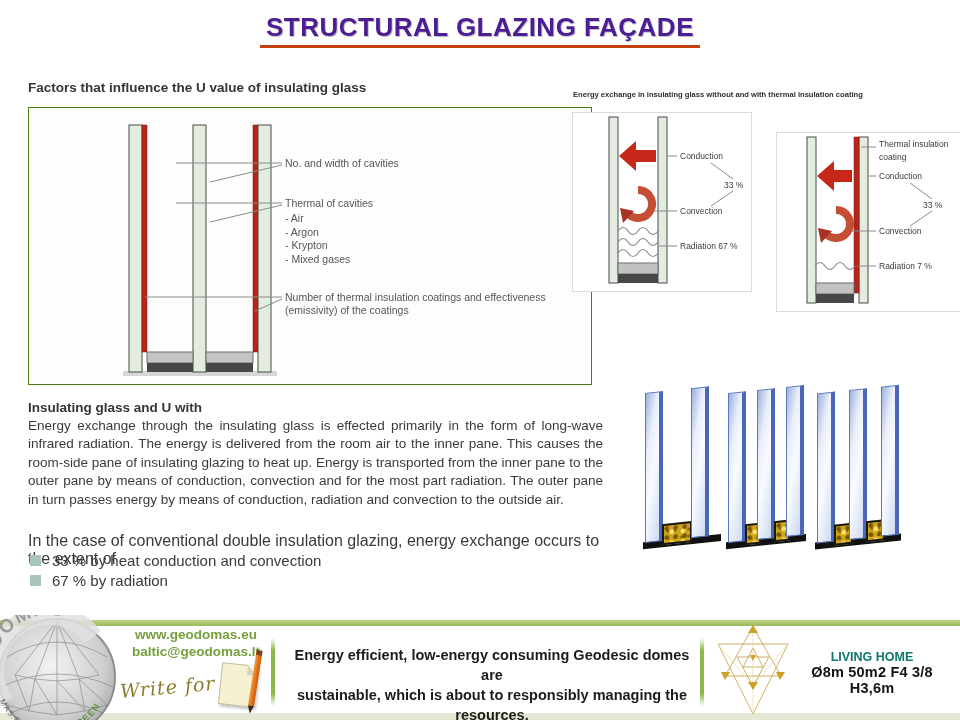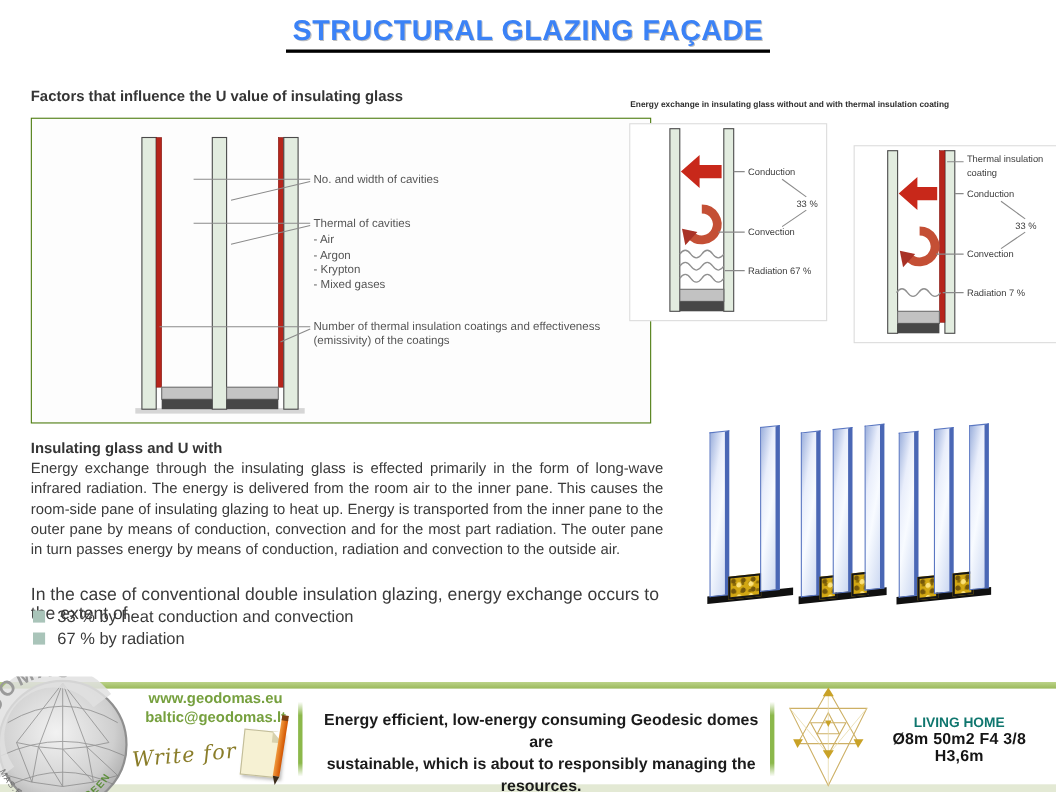--- a/index.html
+++ b/index.html
@@ -1,22 +1,22 @@
 <!DOCTYPE html>
 <html><head>
 <meta charset="utf-8">
 <style>
   html,body{margin:0;padding:0;background:#888;}
   .slide{position:relative;width:960px;height:720px;background:#ffffff;overflow:hidden;
          font-family:"Liberation Sans",sans-serif;color:#3d3d3d;}
 
   
   .title-wrap{position:absolute;left:0;top:12px;width:960px;text-align:center;}
-  .title{display:inline-block;font-size:26px;font-weight:800;letter-spacing:.5px;color:#3b82f6;
-         border-bottom:3px solid #000000;padding:0 6px 2px 6px;
+  .title{display:inline-block;font-size:26px;font-weight:800;letter-spacing:.5px;color:#4c1d95;
+         border-bottom:3px solid #c2410c;padding:0 6px 2px 6px;
          text-shadow:1px 1px 0 rgba(0,0,0,.25);}
 
   
   .sec-head{position:absolute;font-size:13.5px;font-weight:bold;color:#353535;}
   .fig-left{position:absolute;left:28px;top:107px;width:562px;height:276px;
             border:1px solid #4d7c0f;background:#fdfdfd;}
   .fig-left svg{position:absolute;left:0;top:0;}
   .dlab{position:absolute;left:256px;font-size:10.5px;color:#565656;line-height:13px;}
 
   

